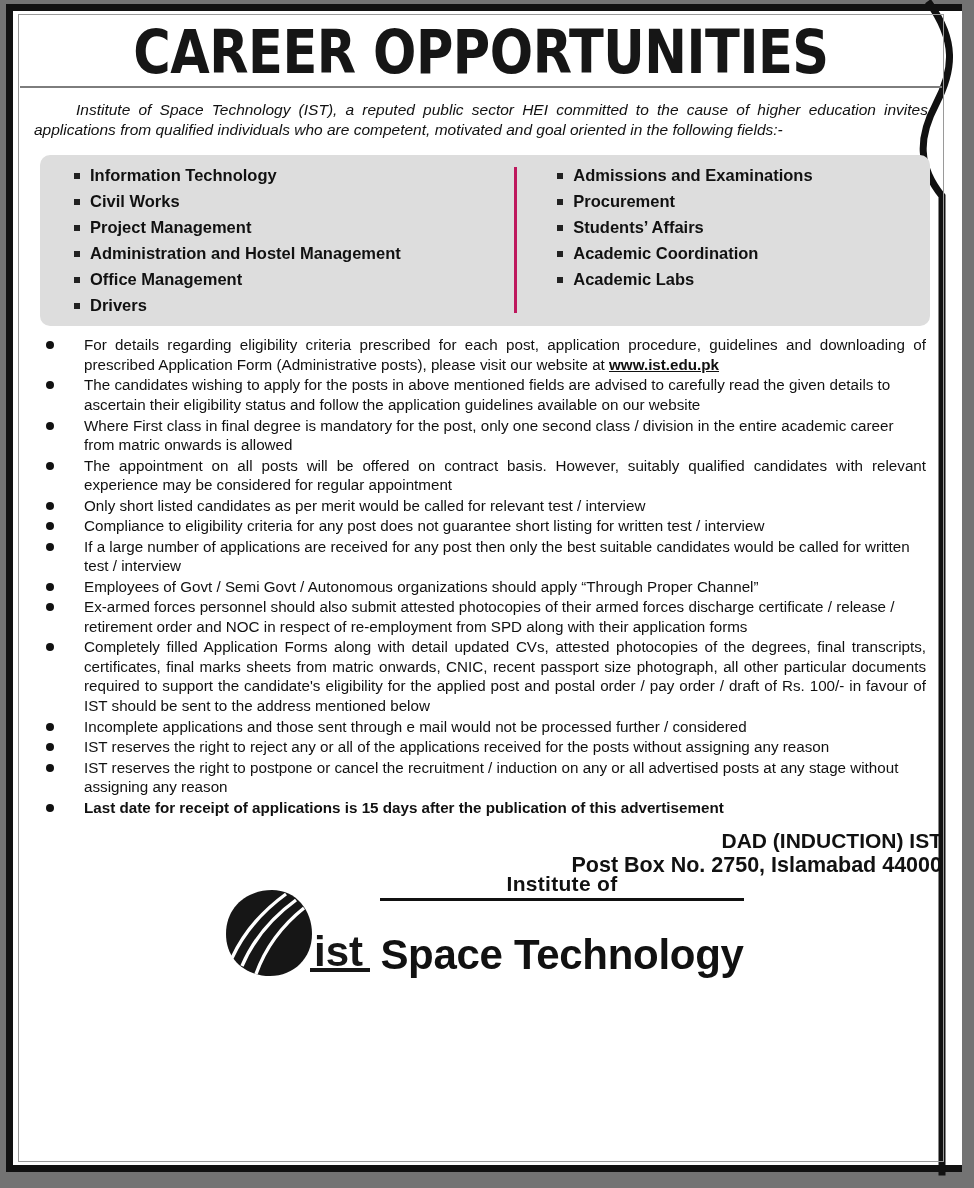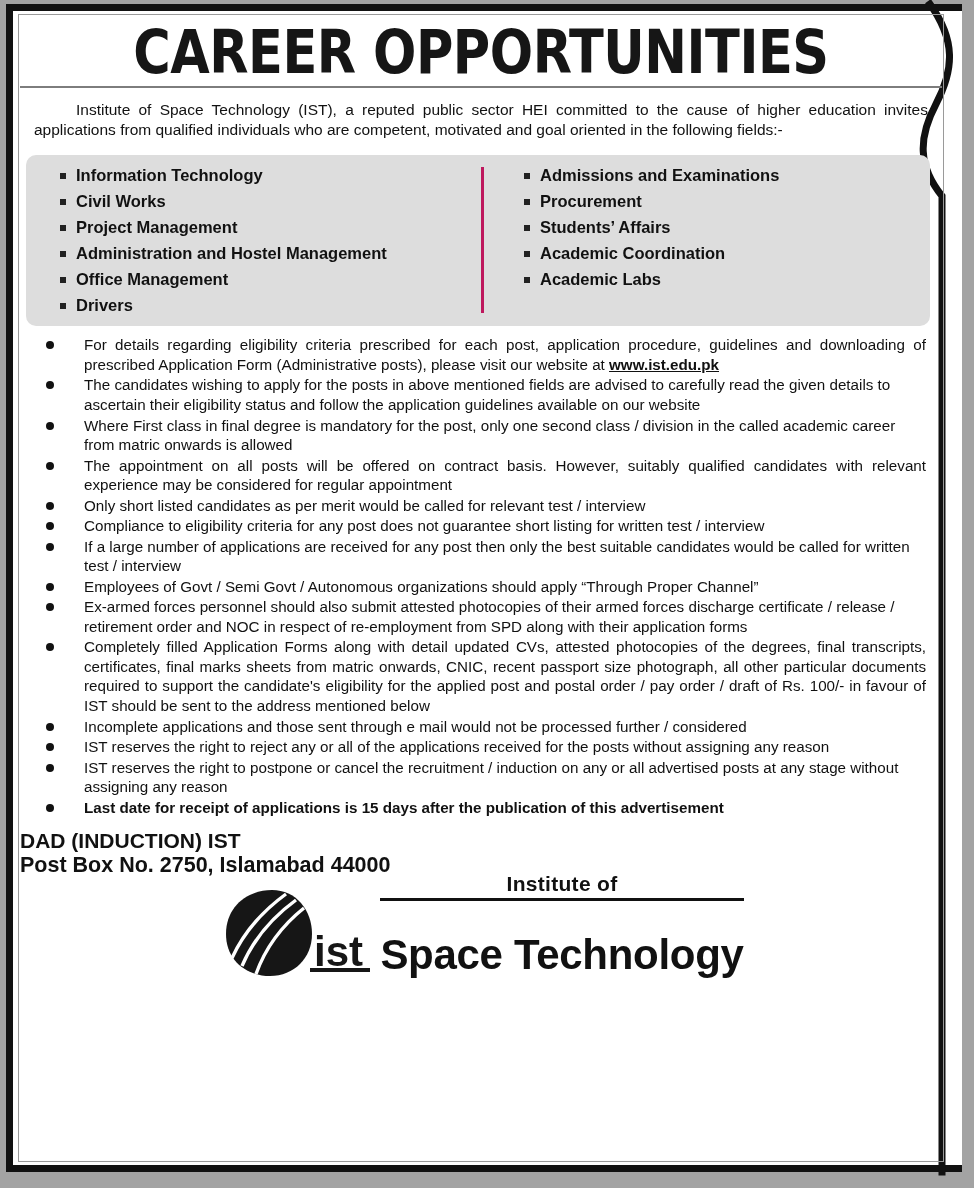--- a/index.html
+++ b/index.html
@@ -10,21 +10,21 @@
   body {
     font-family: "Liberation Sans", sans-serif;
     color: #111111;
   }
 
   #page {
     position: relative;
     width: 974px;
     height: 1188px;
     overflow: hidden;
-    background: #a3a3a3;
+    background: #737373;
   }
 
   
   .outer-frame {
     position: absolute;
     left: 6px;
     top: 4px;
     width: 956px;
     height: 1168px;
     border-left: 7px solid #111;
@@ -86,30 +86,32 @@
   }
 
   
   .intro {
     margin: 12px 14px 0 14px;
     font-size: 15.5px;
     line-height: 1.32;
     text-align: justify;
     text-indent: 42px;
     color: #111;
+    font-style: italic;
   }
 
   
   .fields-box {
     position: relative;
-    margin: 14px 12px 0 6px;
+    margin: 14px 12px 0 20px;
     background: #dddddd;
     border-radius: 10px;
     padding: 12px 0 13px 0;
     display: flex;
+    gap: 24px;
   }
   .fields-col {
     box-sizing: border-box;
     padding-left: 34px;
   }
   .fields-col.left  { width: 455px; }
   .fields-col.right { width: 420px; border-left: 3px solid #be185d; padding-left: 40px; }
   .field-item {
     font-size: 16.5px;
     font-weight: bold;
@@ -159,21 +161,21 @@
   }
   .note.bold { font-weight: bold; }
 
   
   .footer {
     margin-top: 12px;
     position: relative;
     height: 158px;
   }
   .addr {
-    text-align: left;
+    text-align: right;
     font-weight: bold;
     color: #111;
   }
   .addr .l1 { font-size: 21px; line-height: 1.12; }
   .addr .l2 { font-size: 21.5px; line-height: 1.16; }
 
   .brand {
     position: absolute;
     left: 0;
     top: 44px;
@@ -247,21 +249,21 @@
           <div class="field-item"><span class="sq"></span><span>Procurement</span></div>
           <div class="field-item"><span class="sq"></span><span>Students’ Affairs</span></div>
           <div class="field-item"><span class="sq"></span><span>Academic Coordination</span></div>
           <div class="field-item"><span class="sq"></span><span>Academic Labs</span></div>
         </div>
     </div>
 
     <div class="notes" id="notes-list">
         <div class="note justify"><span class="dot"></span><span>For details regarding eligibility criteria prescribed for each post, application procedure, guidelines and downloading of prescribed Application Form (Administrative posts), please visit our website at </span><span class="link">www.ist.edu.pk</span></div>
         <div class="note"><span class="dot"></span><span>The candidates wishing to apply for the posts in above mentioned fields are advised to carefully read the given details to ascertain their eligibility status and follow the application guidelines available on our website</span></div>
-        <div class="note"><span class="dot"></span><span>Where First class in final degree is mandatory for the post, only one second class / division in the called academic career from matric onwards is allowed</span></div>
+        <div class="note"><span class="dot"></span><span>Where First class in final degree is mandatory for the post, only one second class / division in the entire academic career from matric onwards is allowed</span></div>
         <div class="note justify"><span class="dot"></span><span>The appointment on all posts will be offered on contract basis. However, suitably qualified candidates with relevant experience may be considered for regular appointment</span></div>
         <div class="note"><span class="dot"></span><span>Only short listed candidates as per merit would be called for relevant test / interview</span></div>
         <div class="note"><span class="dot"></span><span>Compliance to eligibility criteria for any post does not guarantee short listing for written test / interview</span></div>
         <div class="note"><span class="dot"></span><span>If a large number of applications are received for any post then only the best suitable candidates would  be called for written test / interview</span></div>
         <div class="note"><span class="dot"></span><span>Employees of Govt / Semi Govt / Autonomous organizations should apply “Through Proper Channel”</span></div>
         <div class="note"><span class="dot"></span><span>Ex-armed forces personnel should also submit attested photocopies of their armed forces discharge certificate / release / retirement order and NOC in respect of re-employment from SPD along with their application forms</span></div>
         <div class="note justify"><span class="dot"></span><span>Completely filled Application Forms along with detail updated CVs, attested photocopies of the degrees, final transcripts, certificates, final marks sheets from matric onwards, CNIC, recent passport size photograph, all other particular documents required to support the candidate's eligibility for the applied post and postal order / pay order / draft of Rs. 100/- in favour of IST should be sent to the address mentioned below</span></div>
         <div class="note"><span class="dot"></span><span>Incomplete applications and those sent through e mail would not be processed further / considered</span></div>
         <div class="note"><span class="dot"></span><span>IST reserves the right to reject any or all of the applications received for the posts without assigning any reason</span></div>
         <div class="note"><span class="dot"></span><span>IST reserves the right to postpone or cancel the recruitment / induction on any or all advertised posts at any stage without assigning any reason</span></div>

